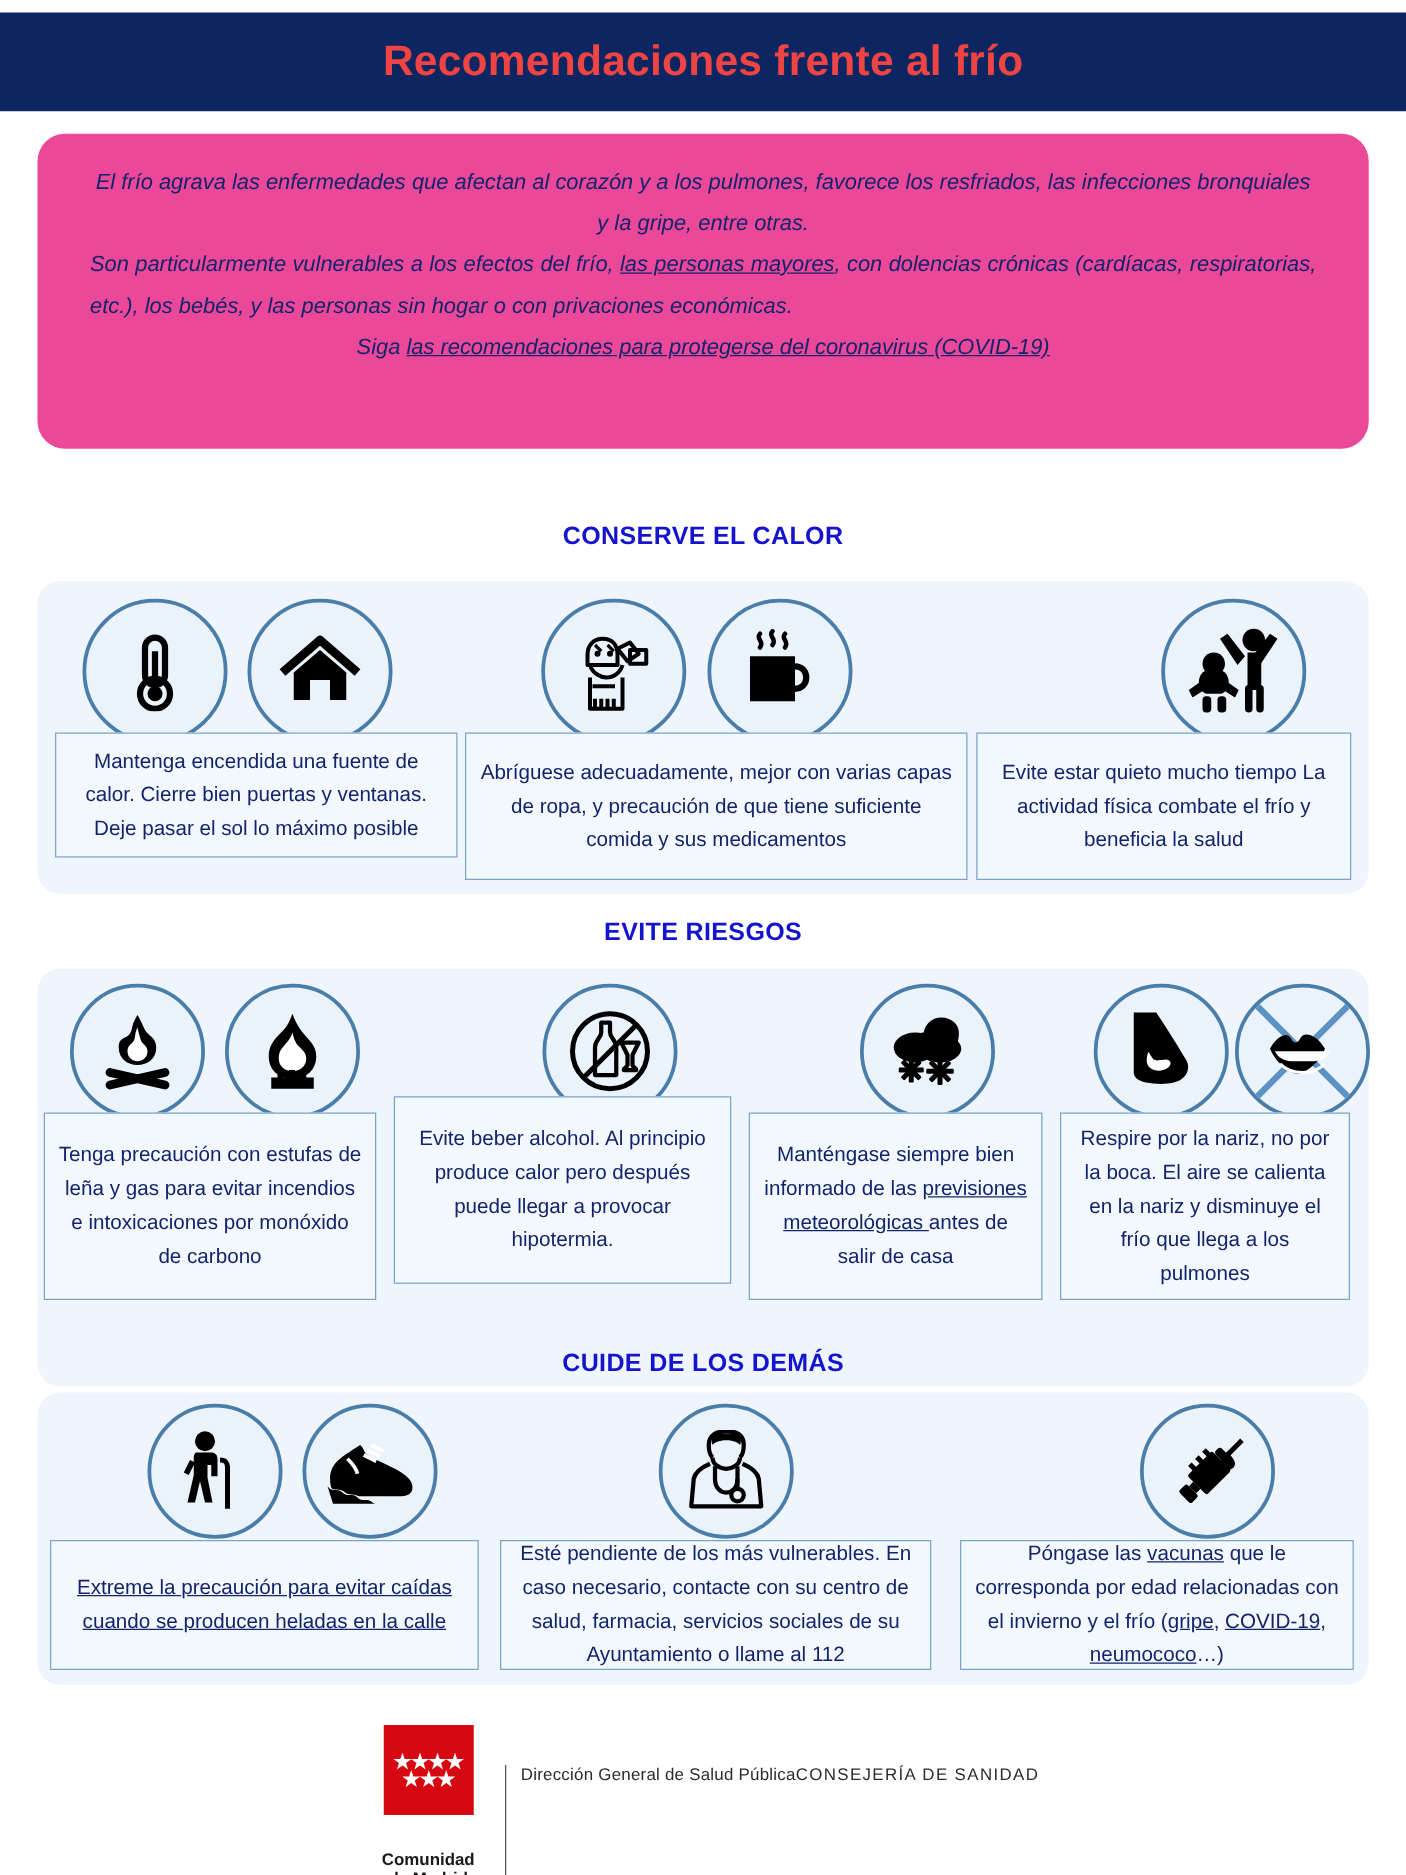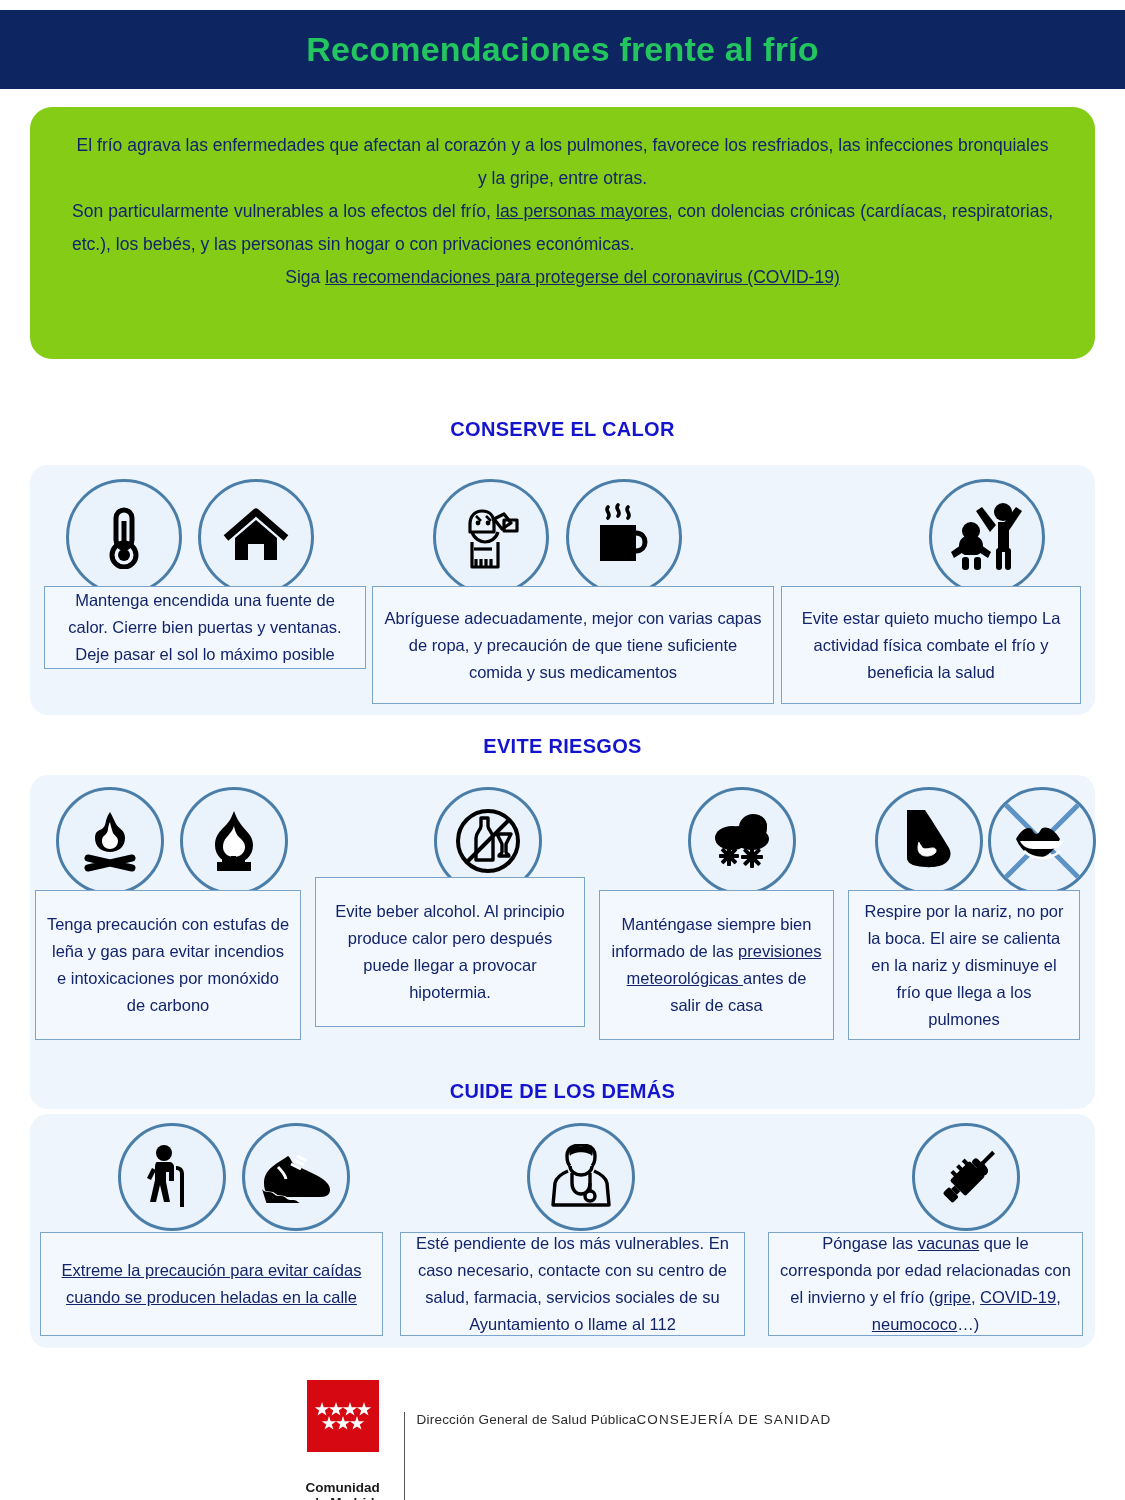--- a/index.html
+++ b/index.html
@@ -28,38 +28,39 @@
     left: 0;
     top: 10px;
     width: 1125px;
     height: 79px;
     background: #0d2561;
     display: flex;
     align-items: center;
     justify-content: center;
   }
   .header-title {
-    color: #22c55e;
+    color: #ef4444;
     font-size: 34px;
     font-weight: bold;
     letter-spacing: 0.2px;
     font-family: "Liberation Sans", sans-serif;
   }
 
   
   .intro-box {
     position: absolute;
     left: 30px;
     top: 107px;
     width: 1065px;
     height: 252px;
-    background: #84cc16;
+    background: #ec4899;
     border-radius: 22px;
     box-sizing: border-box;
     padding: 22px 42px 10px 42px;
+    font-style: italic;
   }
   .intro-p {
     margin: 0;
     font-size: 17.5px;
     line-height: 33px;
     color: #13246b;
     text-align: center;
   }
   .intro-p.justify {
     text-align: justify;
@@ -257,21 +258,21 @@
           <circle cx="22" cy="30" r="9"></circle>
           <path d="M10 45 c0-7 5-11 12-11 c7 0 12 4 12 11 c0 5-3 8-6 9 h-12 c-3-1-6-4-6-9 z"></path>
           <path d="M12 44 L2 51 l3 6 l11-7 z"></path>
           <path d="M32 44 l10 7 l-3 6 l-11-7 z"></path>
           <rect x="13" y="56" width="7" height="13" rx="3"></rect>
           <rect x="25" y="56" width="7" height="13" rx="3"></rect>
         </g>
       </svg>
     </div>
 
-    <div class="txt-box" style="left:14px; top:121px; width:322px; height:83px;">
+    <div class="txt-box" style="left:14px; top:121px; width:322px; height:100px;">
       <p>Mantenga encendida una fuente de calor. Cierre bien puertas y ventanas. Deje pasar el sol lo máximo posible</p>
     </div>
     <div class="txt-box" style="left:342px; top:121px; width:402px; height:118px;">
       <p>Abríguese adecuadamente, mejor con varias capas de ropa,  y precaución de que tiene suficiente comida y sus medicamentos</p>
     </div>
     <div class="txt-box" style="left:751px; top:121px; width:300px; height:118px;">
       <p>Evite estar quieto mucho tiempo La actividad física combate el frío y beneficia la salud</p>
     </div>
   </div>
 

